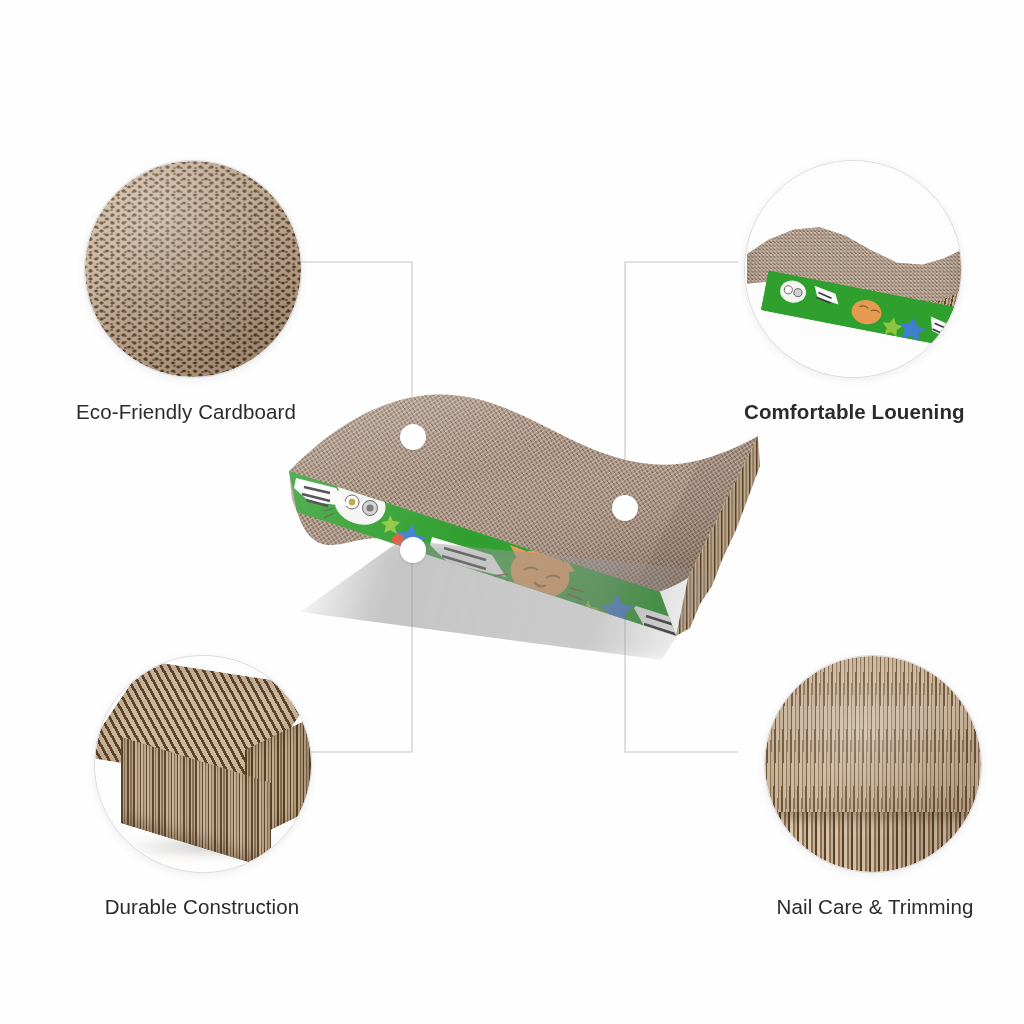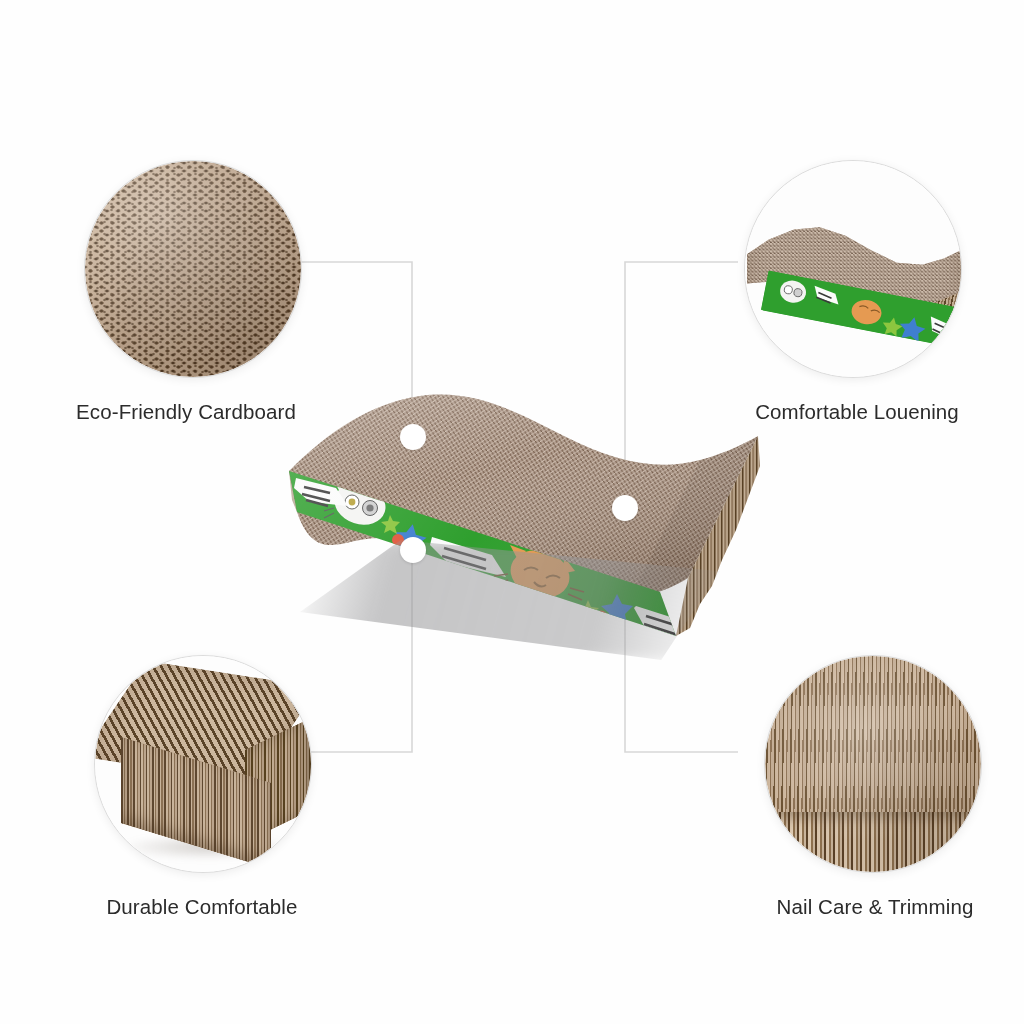--- a/index.html
+++ b/index.html
@@ -55,21 +55,21 @@
     white-space: nowrap;
     font-weight: 400;
   }
 
   
   #feature-tl { left: 84px;  top: 160px; }
   #feature-tr { left: 744px; top: 160px; }
   #feature-bl { left: 94px;  top: 655px; }
   #feature-br { left: 764px; top: 655px; }
   #feature-tl .feature-label { margin-left: -12px; }
-  #feature-tr .feature-label { margin-left: 10px; }
+  #feature-tr .feature-label { margin-left: 0; font-weight: bold; }
   #feature-bl .feature-label { margin-left: 0px; }
   #feature-br .feature-label { margin-left: 6px; }
 
   
   .tex-pores {
     position: absolute;
     inset: -10%;
     background-color: #b9a48f;
     background-image:
       radial-gradient(ellipse 3.2px 2.4px at 50% 50%, #4a3826 0%, #6b533c 55%, rgba(120,96,70,0) 80%),
@@ -465,21 +465,21 @@
     <div class="feature-circle">
       <div class="circle-inner">
         <div class="block-scene">
           <div class="block-shadow"></div>
           <div class="block-top"></div>
           <div class="block-side"></div>
           <div class="block-front"></div>
         </div>
       </div>
     </div>
-    <div class="feature-label">Durable Comfortable</div>
+    <div class="feature-label">Durable Construction</div>
   </div>
 
   <div class="feature" id="feature-br">
     <div class="feature-circle">
       <div class="circle-inner">
         <div class="tex-channels"></div>
         <div class="tex-channels-shade"></div>
       </div>
     </div>
     <div class="feature-label">Nail Care &amp; Trimming</div>

